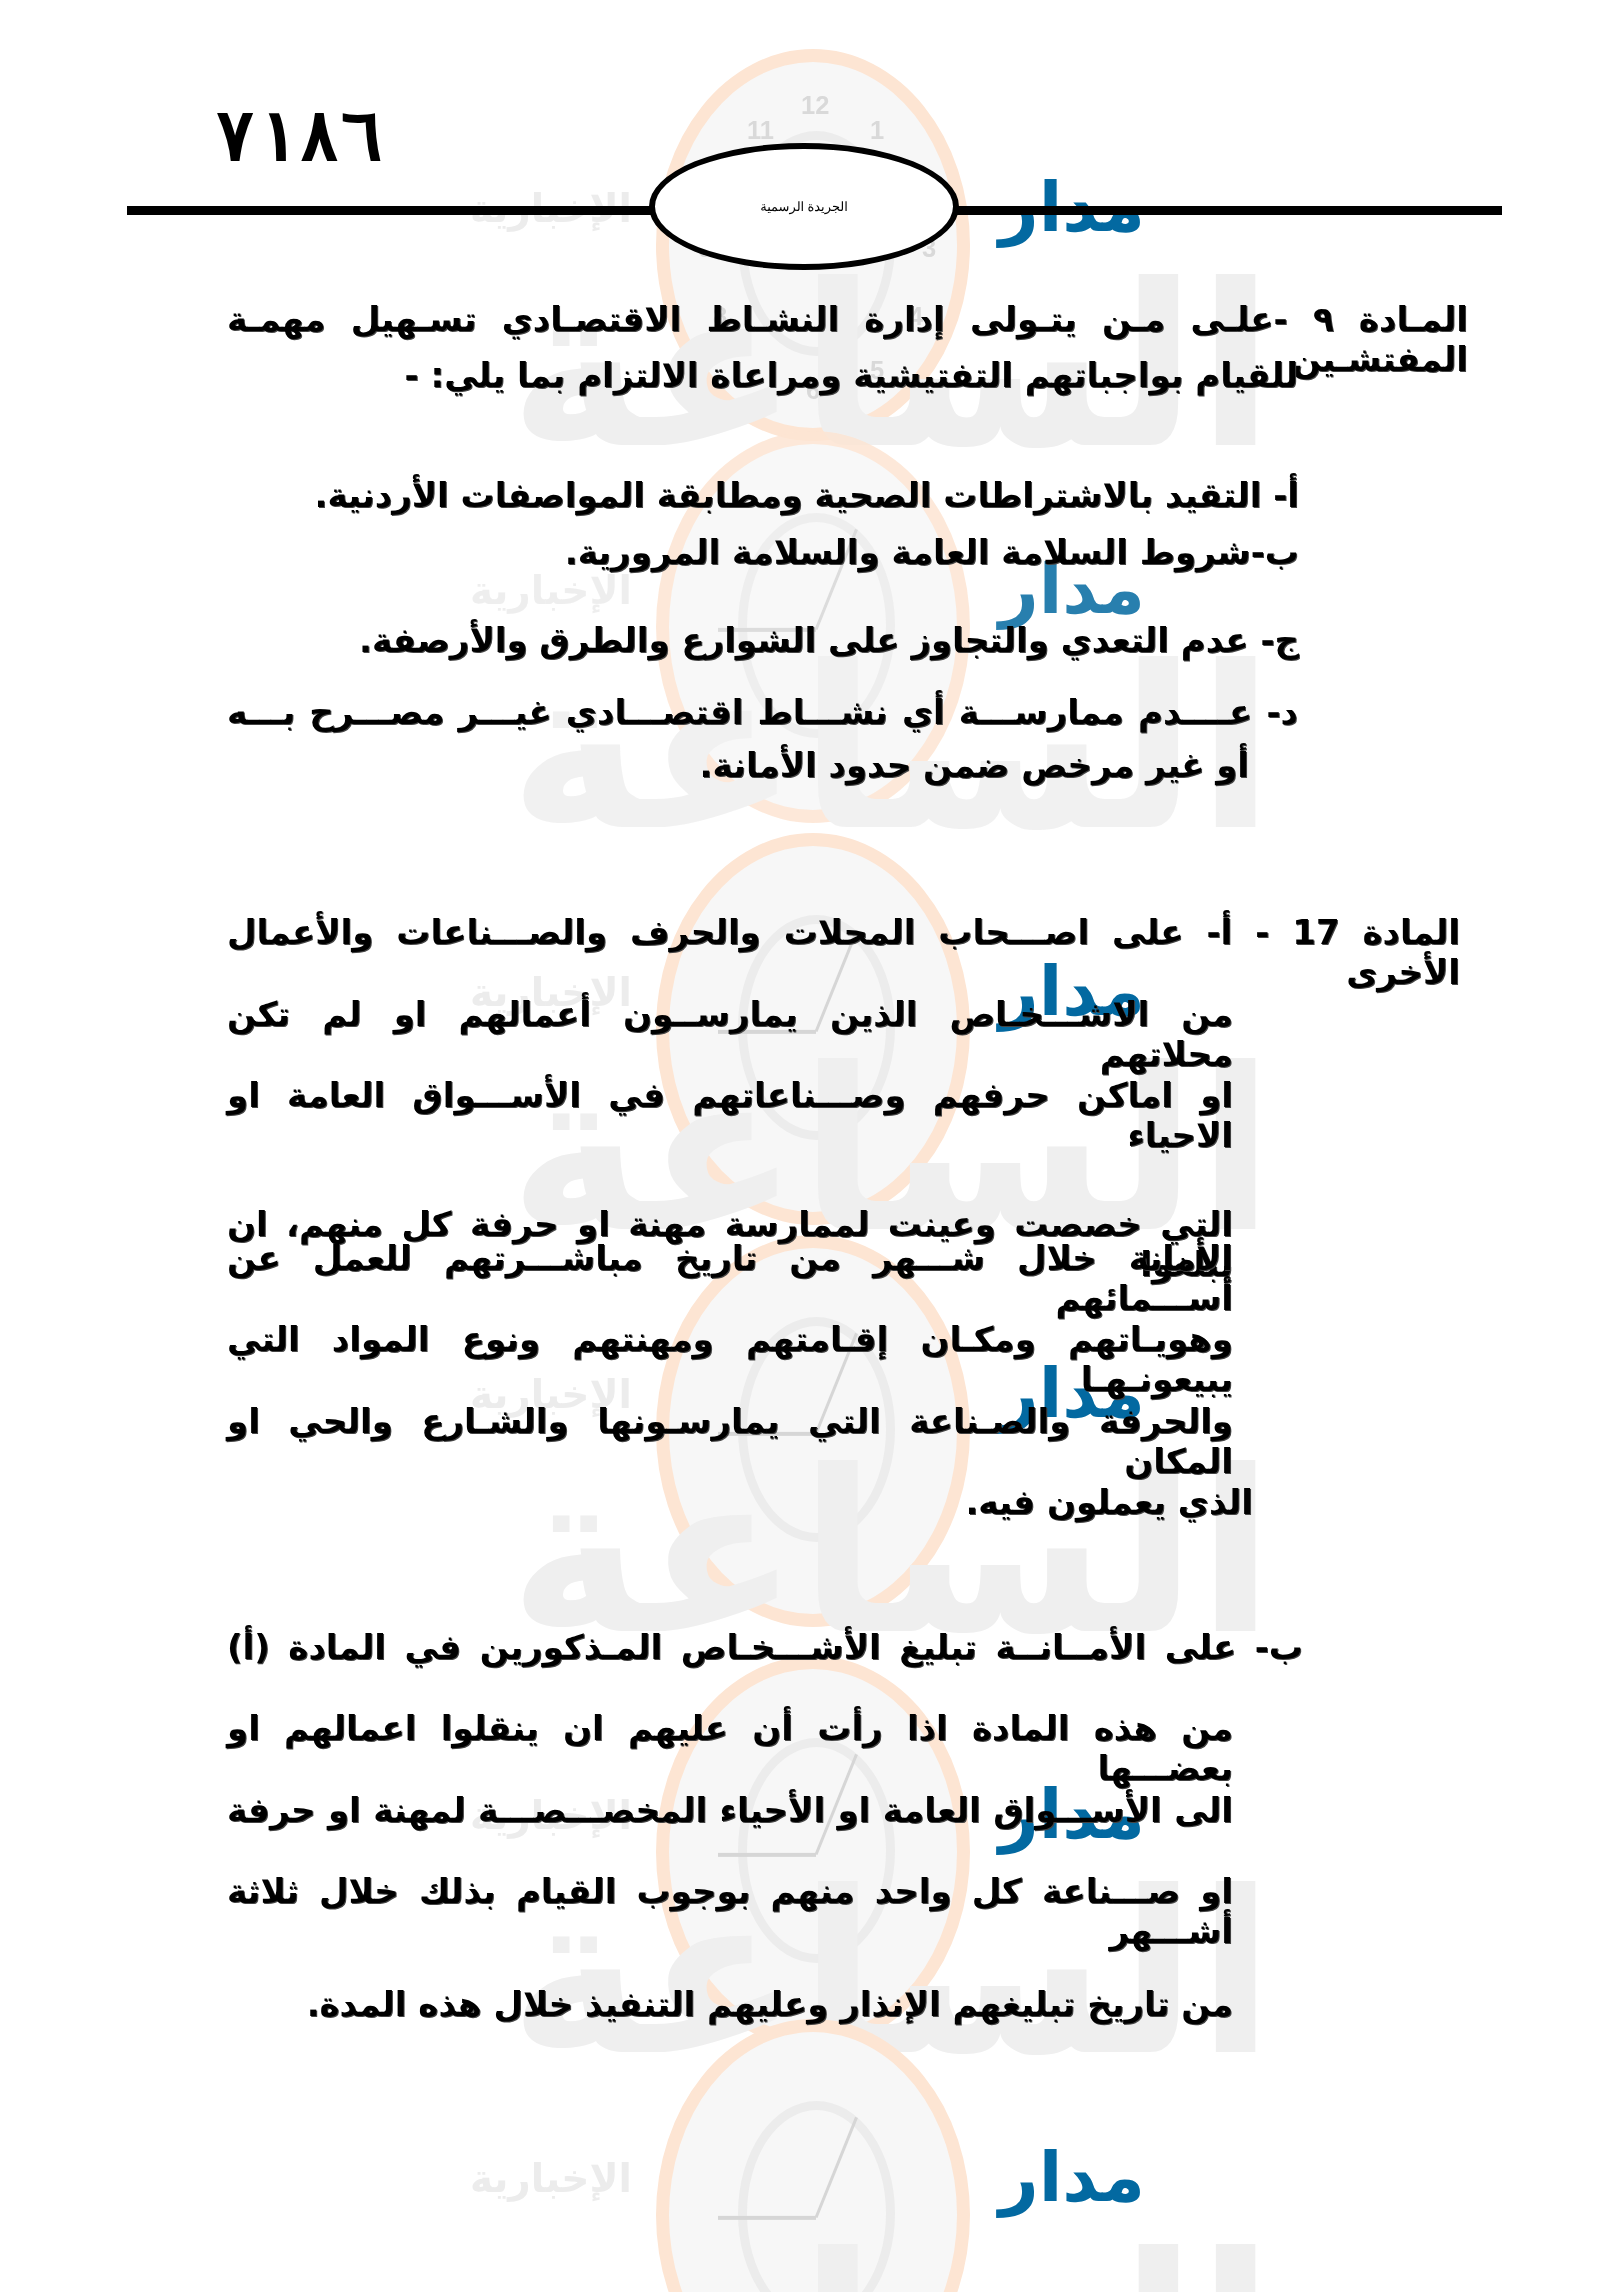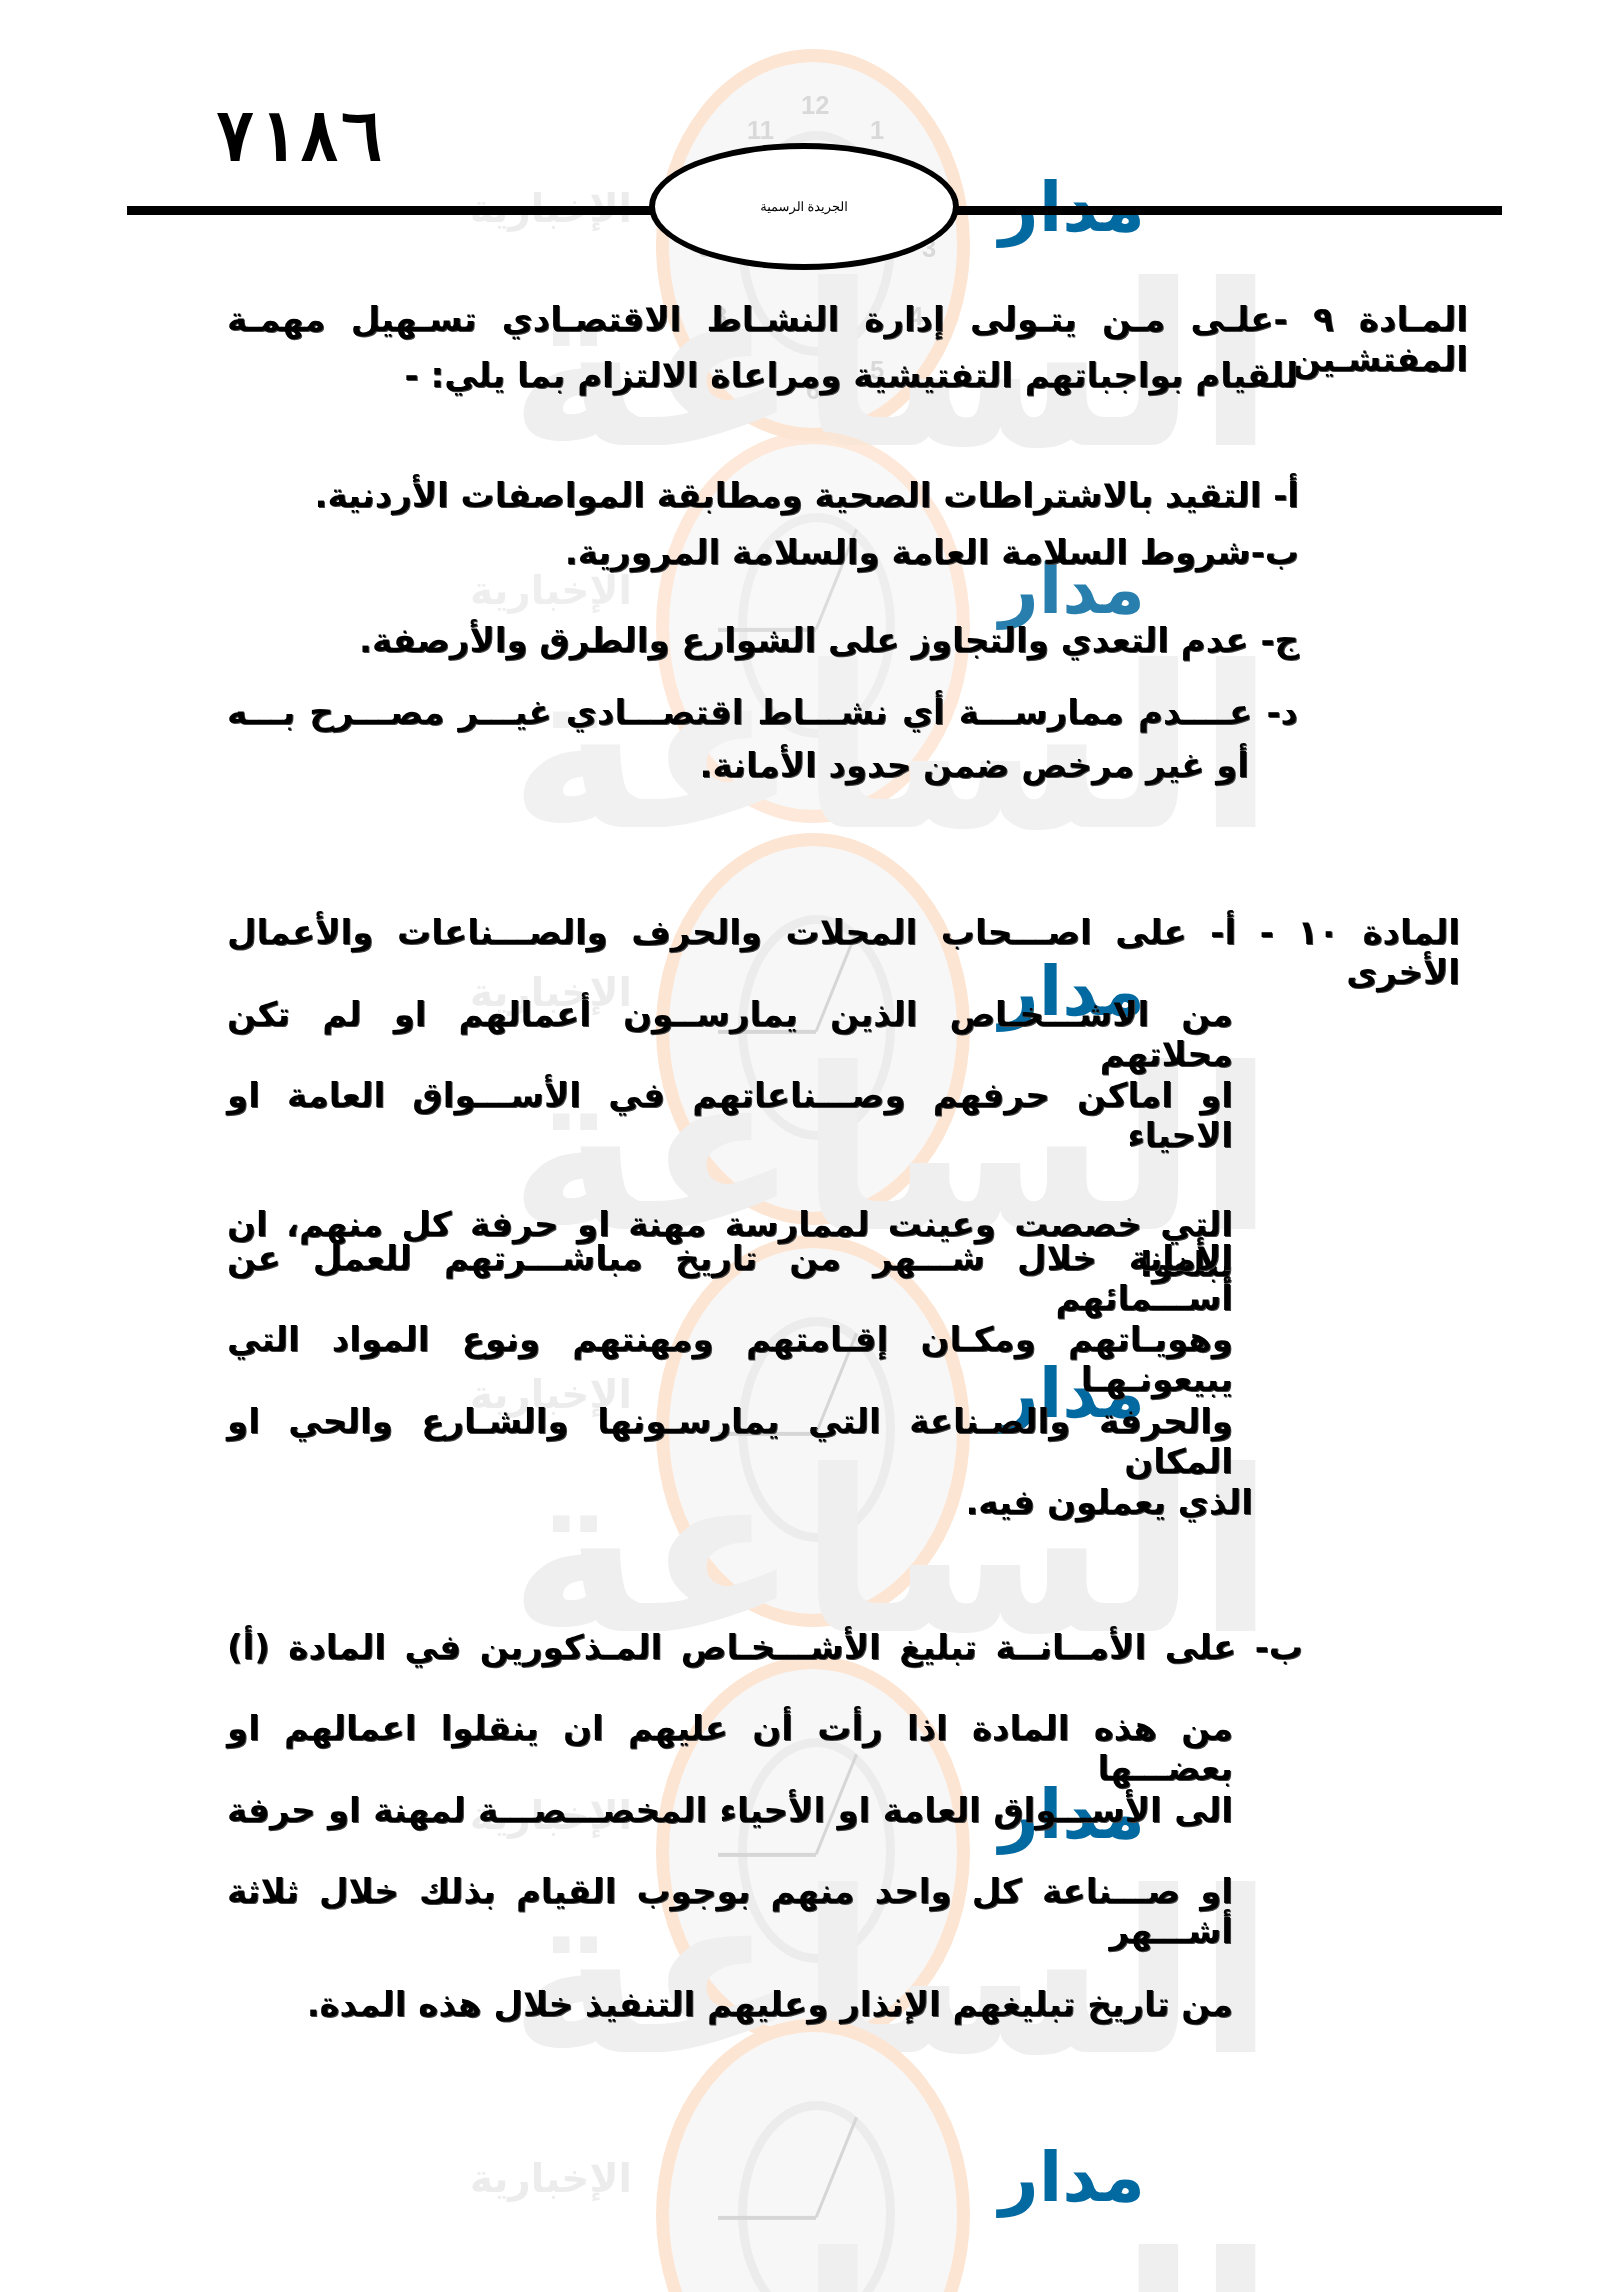--- a/index.html
+++ b/index.html
@@ -127,21 +127,21 @@
 
 <div class="txt just" style="left:227px; top:299px; width:1241px;">المـادة ٩ -علـى مـن يتـولى إدارة النشـاط الاقتصـادي تسـهيل مهمـة المفتشـين</div>
 <div class="txt" style="right:323px; top:355px;">للقيام بواجباتهم التفتيشية ومراعاة الالتزام بما يلي: -</div>
 
 <div class="txt" style="right:322px; top:475px;">أ- التقيد بالاشتراطات الصحية ومطابقة المواصفات الأردنية.</div>
 <div class="txt" style="right:322px; top:532px;">ب-شروط السلامة العامة والسلامة المرورية.</div>
 <div class="txt" style="right:322px; top:611px;margin-top:9px;">ج- عدم التعدي والتجاوز على الشوارع والطرق والأرصفة.</div>
 <div class="txt just" style="left:227px; top:692px; width:1071px;">د- عــــدم ممارســـة أي نشـــاط اقتصـــادي غيـــر مصـــرح بـــه</div>
 <div class="txt" style="right:372px; top:745px;">أو غير مرخص ضمن حدود الأمانة.</div>
 
-<div class="txt just" style="left:227px; top:912px; width:1233px;">المادة ١٠ - أ- على اصـــحاب المحلات والحرف والصـــناعات والأعمال الأخرى</div>
+<div class="txt just" style="left:227px; top:912px; width:1233px;">المادة 17 - أ- على اصـــحاب المحلات والحرف والصـــناعات والأعمال الأخرى</div>
 <div class="txt just" style="left:227px; top:994px; width:1006px;">من الاشـــخـاص الذين يمارســون أعمالهم او لم تكن محلاتهم</div>
 <div class="txt just" style="left:227px; top:1075px; width:1006px;">او اماكن حرفهم وصـــناعاتهم في الأســـواق العامة او الاحياء</div>
 <div class="txt just" style="left:227px; top:1157px; width:1006px;margin-top:47px;">التي خصصت وعينت لممارسة مهنة او حرفة كل منهم، ان يبلغوا</div>
 <div class="txt just" style="left:227px; top:1238px; width:1006px;">الأمانة خلال شـــهر من تاريخ مباشـــرتهم للعمل عن أســـمائهم</div>
 <div class="txt just" style="left:227px; top:1319px; width:1006px;">وهويـاتهم ومكـان إقـامتهم ومهنتهم ونوع المواد التي يبيعونـهـا</div>
 <div class="txt just" style="left:227px; top:1401px; width:1006px;">والحرفة والصـناعة التي يمارسـونها والشـارع والحي او المكان</div>
 <div class="txt" style="right:368px; top:1482px;">الذي يعملون فيه.</div>
 
 <div class="txt just" style="left:227px; top:1627px; width:1076px;">ب- على الأمــانــة تبليغ الأشـــخـاص المـذكورين في المادة (أ)</div>
 <div class="txt just" style="left:227px; top:1708px; width:1006px;">من هذه المادة اذا رأت أن عليهم ان ينقلوا اعمالهم او بعضـــها</div>

